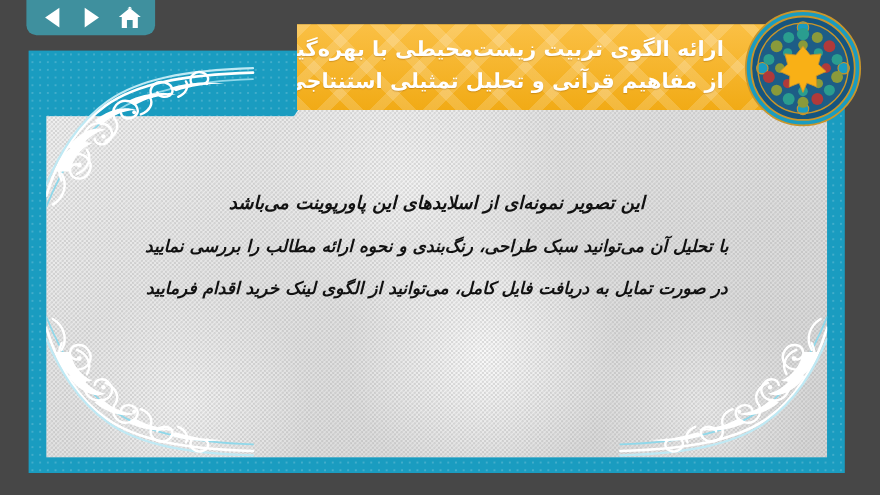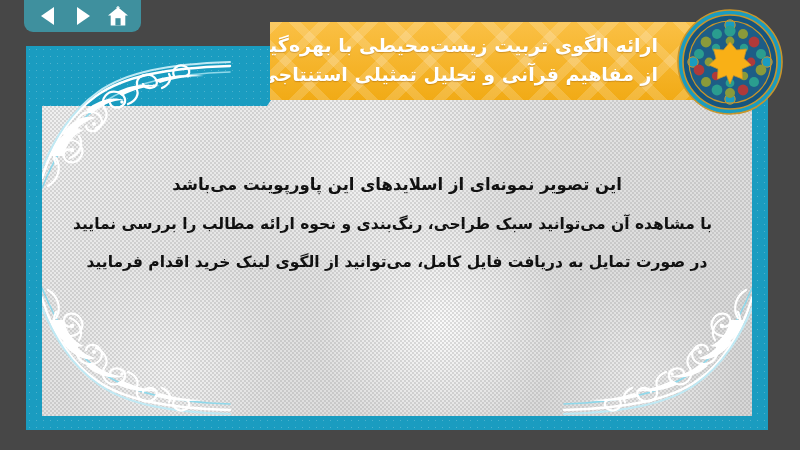--- a/index.html
+++ b/index.html
@@ -170,20 +170,21 @@
     pointer-events:none;
   }
   .body-line {
     color:#111111;
     font-size:15.5px;
     line-height:1.55;
     margin-bottom:14px;
     white-space:nowrap;
     font-weight:600;
     letter-spacing:.1px;
+    font-style:italic;
   }
   .body-line.l1 { font-size:16.5px; }
 </style>
 </head>
 <body>
 
 <div id="stage">
 
   <div id="toolbar">
     <div class="navbtn">
@@ -320,21 +321,21 @@
           <circle cx="52" cy="64" r="2"></circle>
           <circle cx="80" cy="42" r="1.8"></circle>
           <circle cx="112" cy="26" r="1.7"></circle>
           <circle cx="146" cy="16" r="1.5"></circle>
         </g>
       </svg>
     </div>
 
     <div id="body-text">
       <div class="body-line l1">این تصویر نمونه‌ای از اسلایدهای این پاورپوینت می‌باشد</div>
-      <div class="body-line">با مشاهده آن می‌توانید سبک طراحی، رنگ‌بندی و نحوه ارائه مطالب را بررسی نمایید</div>
+      <div class="body-line">با تحلیل آن می‌توانید سبک طراحی، رنگ‌بندی و نحوه ارائه مطالب را بررسی نمایید</div>
       <div class="body-line">در صورت تمایل به دریافت فایل کامل، می‌توانید از الگوی لینک خرید اقدام فرمایید</div>
     </div>
 
   </div>
 
   <div id="banner">
     <div class="banner-line">ارائه الگوی تربیت زیست‌محیطی با بهره‌گیری</div>
     <div class="banner-line">از مفاهیم قرآنی و تحلیل تمثیلی استنتاجی</div>
   </div>
 

